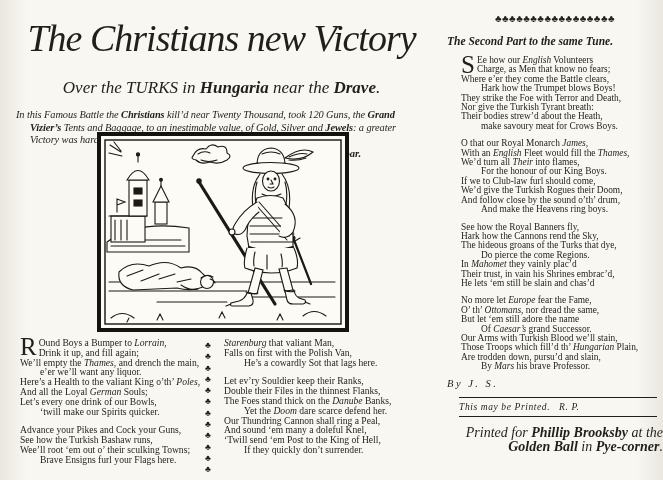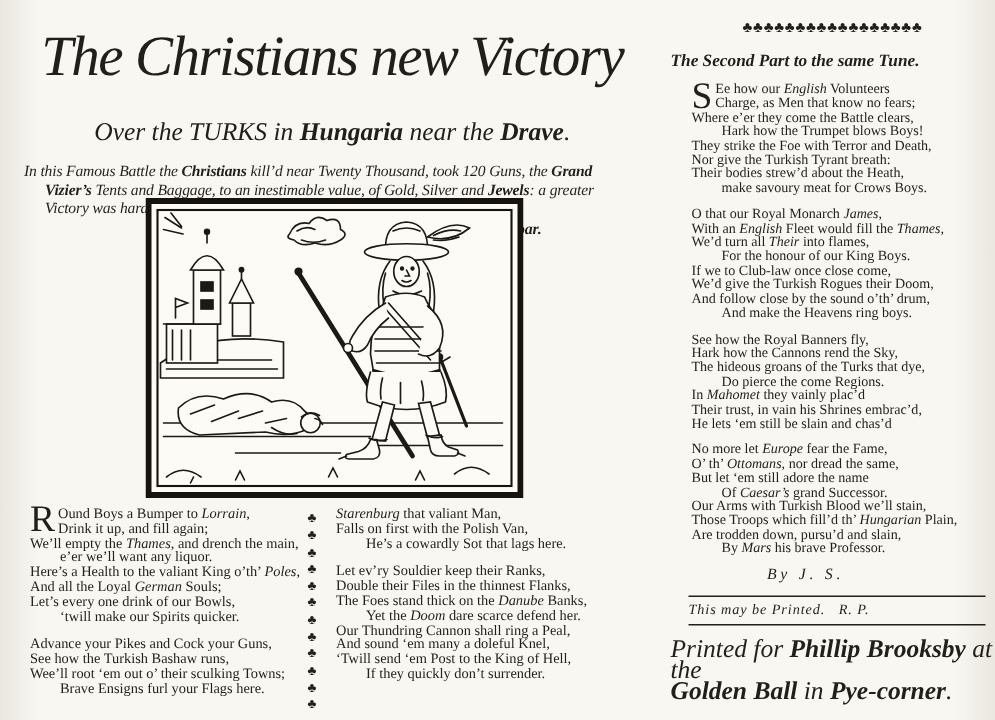--- a/index.html
+++ b/index.html
@@ -46,29 +46,29 @@
   
   .page-right{position:absolute;left:447px;top:0;width:216px;height:480px}
   .orn-row{margin-top:13px;text-align:center;font-size:10px;letter-spacing:.5px;white-space:nowrap}
   .part-heading{
     margin:11px 0 0;text-align:left;font-style:italic;
     font-size:11.5px;font-weight:bold;white-space:nowrap;
   }
   .colR{margin-top:9px;padding-left:14px;font-size:9.4px;line-height:9.4px}
   .colR .stanza{margin-bottom:8px}
   .byline{
-    text-align:center;padding-right:36px;font-style:italic;
+    text-align:left;padding-right:36px;font-style:italic;
     font-size:10.5px;letter-spacing:2.5px;margin-top:-2px;
   }
   .license{
     margin:8px 6px 0 12px;padding:4px 0;
     border-top:1.5px solid #221e1a;border-bottom:1.5px solid #221e1a;
     text-align:left;font-style:italic;font-size:9.5px;letter-spacing:.6px;
   }
-  .imprint{margin-top:9px;text-align:left;font-style:italic;font-size:17px;line-height:14px}
+  .imprint{margin-top:9px;text-align:right;font-style:italic;font-size:14px;line-height:14px}
   b{font-weight:bold}
 </style>
 </head>
 <body>
 
 <div class="spread">
 
   <section class="page-left">
     <h1 class="title">The Christians new Victory</h1>
     <div class="subtitle">Over the TURKS in <b>Hungaria</b> near the <b>Drave</b>.</div>
@@ -230,21 +230,21 @@
           <div class="vline">They strike the Foe with Terror and Death,</div>
           <div class="vline">Nor give the Turkish Tyrant breath:</div>
           <div class="vline">Their bodies strew’d about the Heath,</div>
           <div class="vline indent">make savoury meat for Crows Boys.</div>
         </div>
         <div class="stanza">
           <div class="vline">O that our Royal Monarch <i>James</i>,</div>
           <div class="vline">With an <i>English</i> Fleet would fill the <i>Thames</i>,</div>
           <div class="vline">We’d turn all <i>Their</i> into flames,</div>
           <div class="vline indent">For the honour of our King Boys.</div>
-          <div class="vline">If we to Club-law once close come,</div>
+          <div class="vline">If we to Club-law furl should come,</div>
           <div class="vline">We’d give the Turkish Rogues their Doom,</div>
           <div class="vline">And follow close by the sound o’th’ drum,</div>
           <div class="vline indent">And make the Heavens ring boys.</div>
         </div>
         <div class="stanza">
           <div class="vline">See how the Royal Banners fly,</div>
           <div class="vline">Hark how the Cannons rend the Sky,</div>
           <div class="vline">The hideous groans of the Turks that dye,</div>
           <div class="vline indent">Do pierce the come Regions.</div>
           <div class="vline">In <i>Mahomet</i> they vainly plac’d</div>

